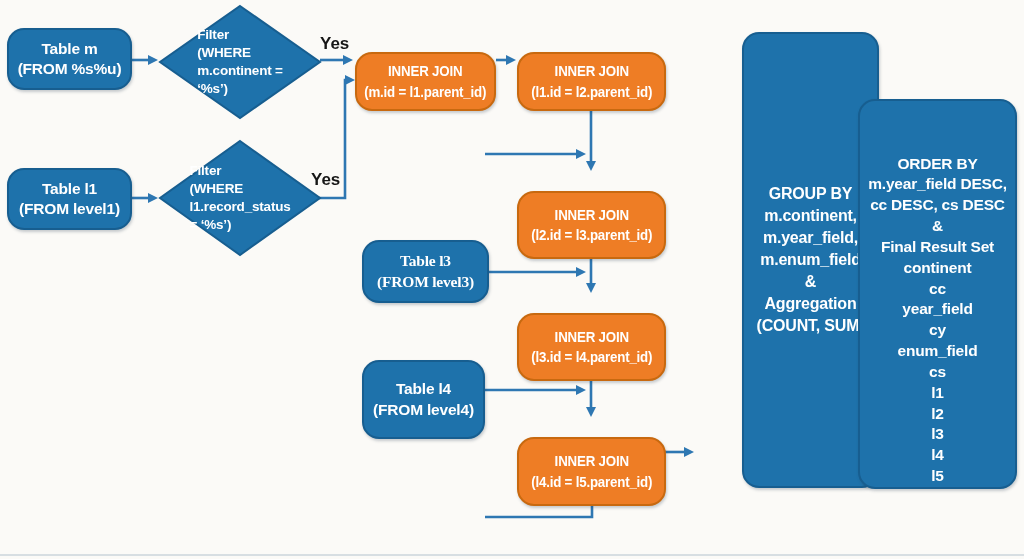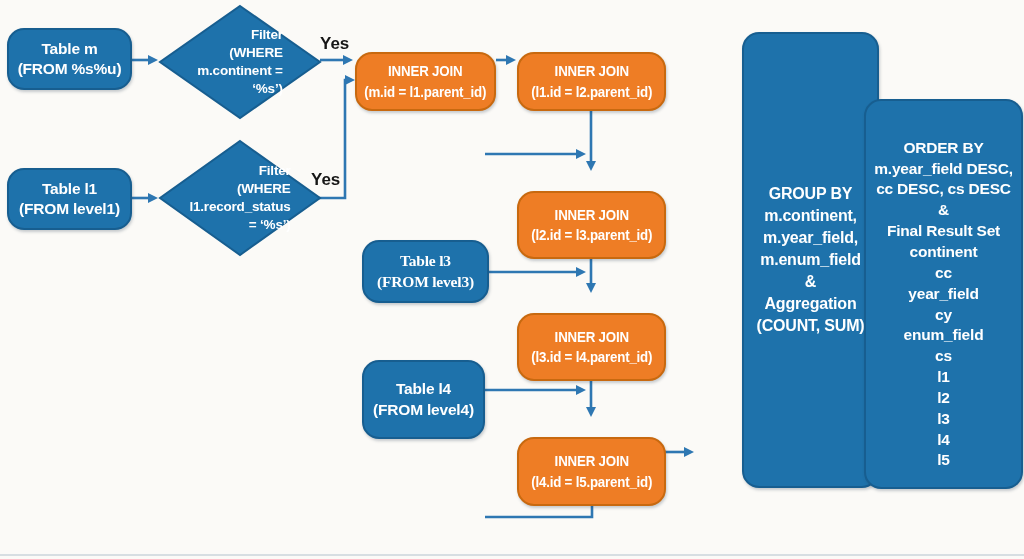--- a/index.html
+++ b/index.html
@@ -19,24 +19,24 @@
     box-sizing:border-box;box-shadow:1px 2px 3px rgba(40,60,80,.25);
     letter-spacing:-0.2px;
     border-radius:17px;
   }
   .blue{background:var(--blue);border:2px solid var(--blue-border);}
   .orange{background:var(--orange);border:2px solid var(--orange-border);}
   .tbl{font-size:15.5px;line-height:1.32;}
   .join{font-size:14px;line-height:1.45;margin-top:19px;}
   .join .lbl{transform:scaleX(.95);white-space:pre-line;}
   .groupby{font-size:16px;line-height:1.38;margin-left:47px;}
-  .orderby{font-size:15.5px;line-height:1.345;align-items:center;padding-top:21px;margin-left:6px;}
+  .orderby{font-size:15.5px;line-height:1.345;align-items:flex-end;padding-top:21px;}
   .dlabel{
     position:absolute;display:flex;align-items:center;justify-content:center;
-    text-align:right;color:#fff;font-weight:bold;font-size:13.5px;line-height:1.32;
+    text-align:left;color:#fff;font-weight:bold;font-size:13.5px;line-height:1.32;
     white-space:pre-line;letter-spacing:-0.2px;
   }
   .yes{
     position:absolute;color:var(--label);font-weight:bold;font-size:17px;
   }
   .edge{stroke:var(--arrow);stroke-width:2.6;fill:none;stroke-linejoin:miter;}
   .diamond{fill:var(--blue);stroke:var(--blue-border);stroke-width:2;}
   .ah{fill:var(--arrow);}
   .baseline{position:absolute;left:0;top:554px;width:1024px;height:2px;background:#b9c7d2;opacity:.55;}
 </style>

